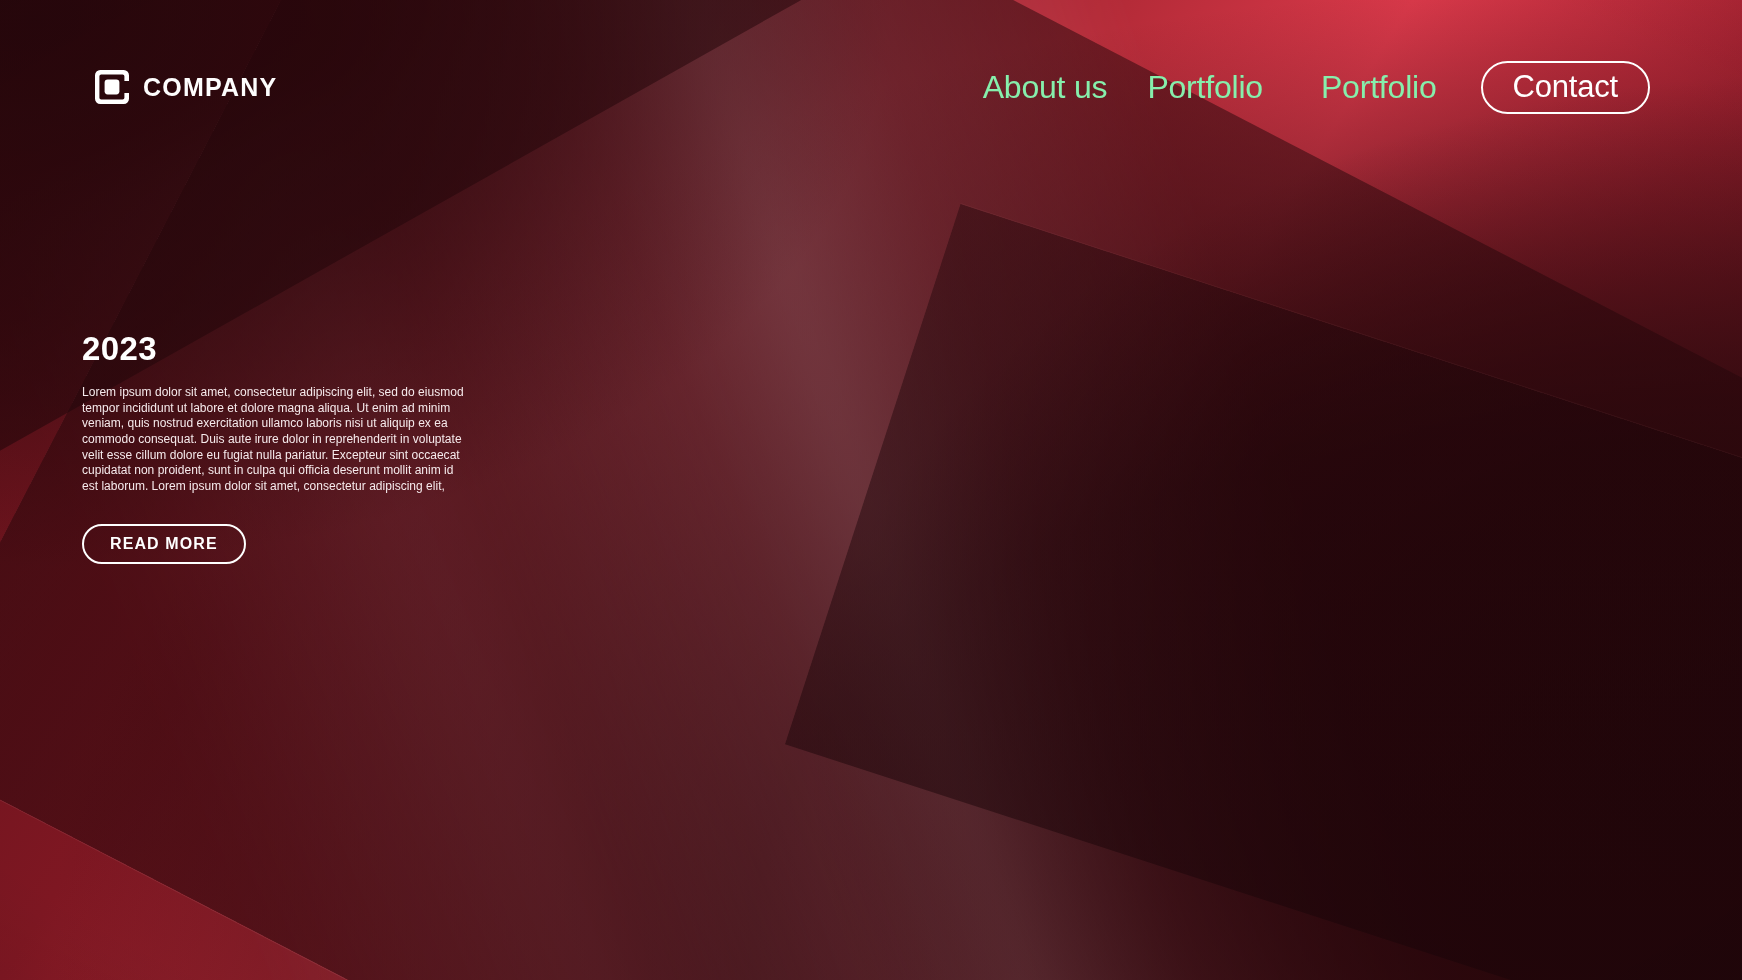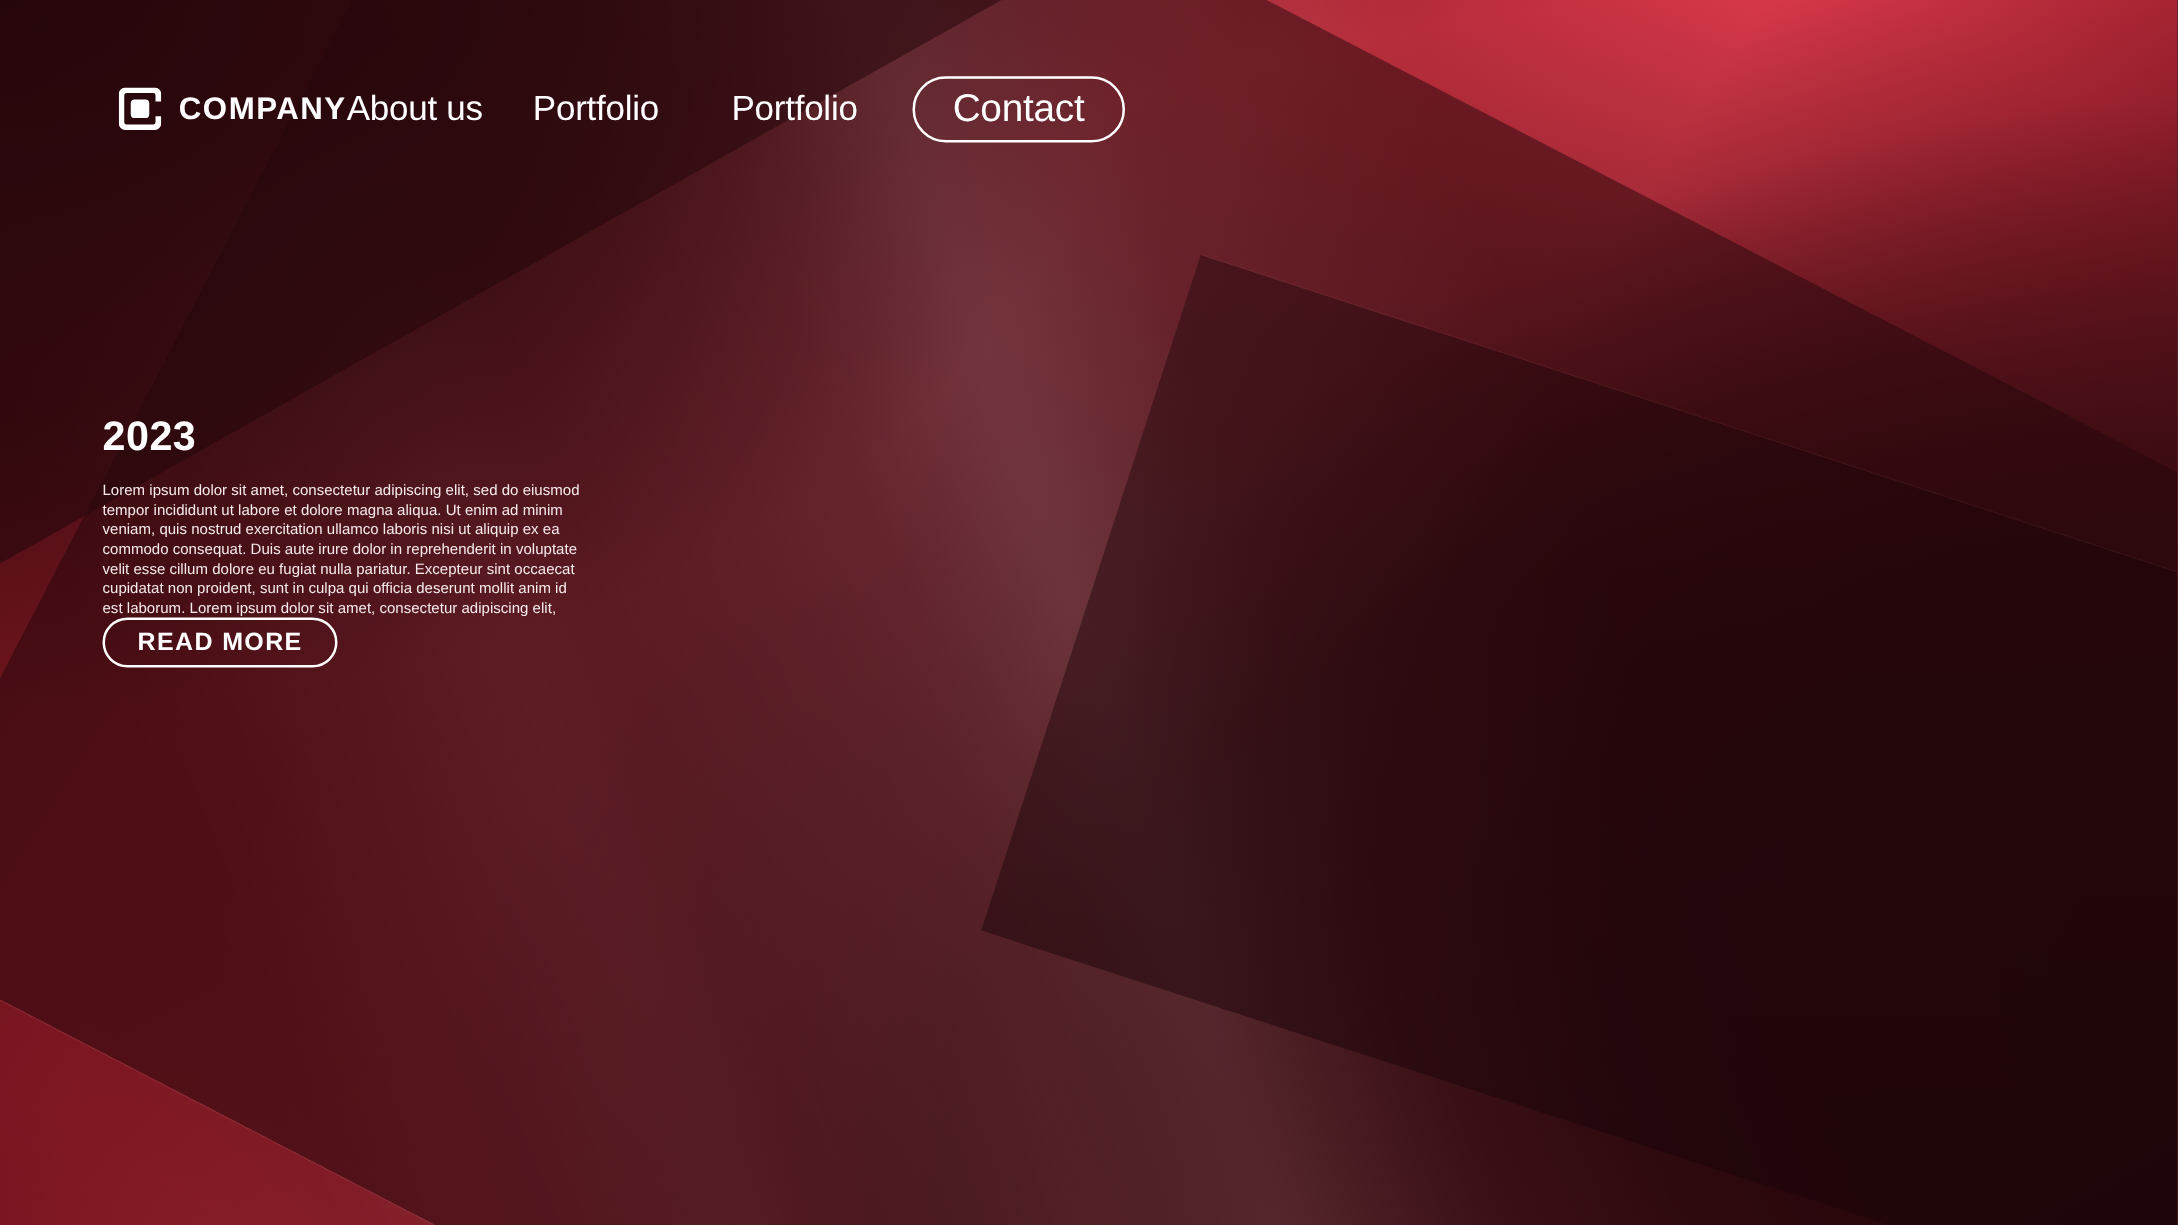--- a/index.html
+++ b/index.html
@@ -102,47 +102,47 @@
     background:radial-gradient(120% 120% at 50% 50%, rgba(0,0,0,0) 52%, rgba(0,0,0,0.30) 100%);
     pointer-events:none;
   }
 
   
   .content { position:absolute; inset:0; }
 
   
   .header {
     position:absolute;
-    top:58px; left:95px; right:80px;
+    top:58px; left:95px; right:92px;
     height:58px;
     display:flex; align-items:center;
-    justify-content:flex-start;
+    justify-content:space-between;
   }
 
   .brand { display:flex; align-items:center; gap:14px; }
 
   .logo-mark { width:34px; height:34px; display:block; }
 
   .brand-name {
     color:#fdfdfd;
     font-family:"Liberation Sans", sans-serif;
     font-size:25px;
     font-weight:700;
     letter-spacing:1.2px;
   }
 
   .nav {
     display:flex; align-items:center;
     gap:0;
   }
 
   .nav-link {
-    color:#ffffff;
-    font-family:"Liberation Sans", sans-serif;
-    font-size:28px;
+    color:#86efac;
+    font-family:"Liberation Sans", sans-serif;
+    font-size:32px;
     font-weight:500;
     letter-spacing:-0.2px;
     text-decoration:none;
     white-space:nowrap;
   }
   .nav-gap-1 { margin-right:40px; }
   .nav-gap-2 { margin-right:58px; }
   .nav-gap-3 { margin-right:44px; }
 
   .nav-cta {
@@ -194,29 +194,30 @@
     width:388px;
     color:#f6eaec;
     font-family:"Liberation Sans", sans-serif;
     font-size:12px;
     font-weight:400;
     line-height:15.6px;
     letter-spacing:0.02px;
   }
 
   .hero-cta {
+    margin-top:30px;
     display:inline-flex; align-items:center; justify-content:center;
     height:40px;
     padding:0 26px;
     border:2.5px solid #ffffff;
     border-radius:999px;
     background:transparent;
     color:#ffffff;
     font-family:"Liberation Sans", sans-serif;
-    font-size:20px;
+    font-size:16px;
     font-weight:700;
     letter-spacing:1.1px;
     cursor:pointer;
     white-space:nowrap;
   }
 </style>
 </head>
 <body>
 
 <div class="stage">

